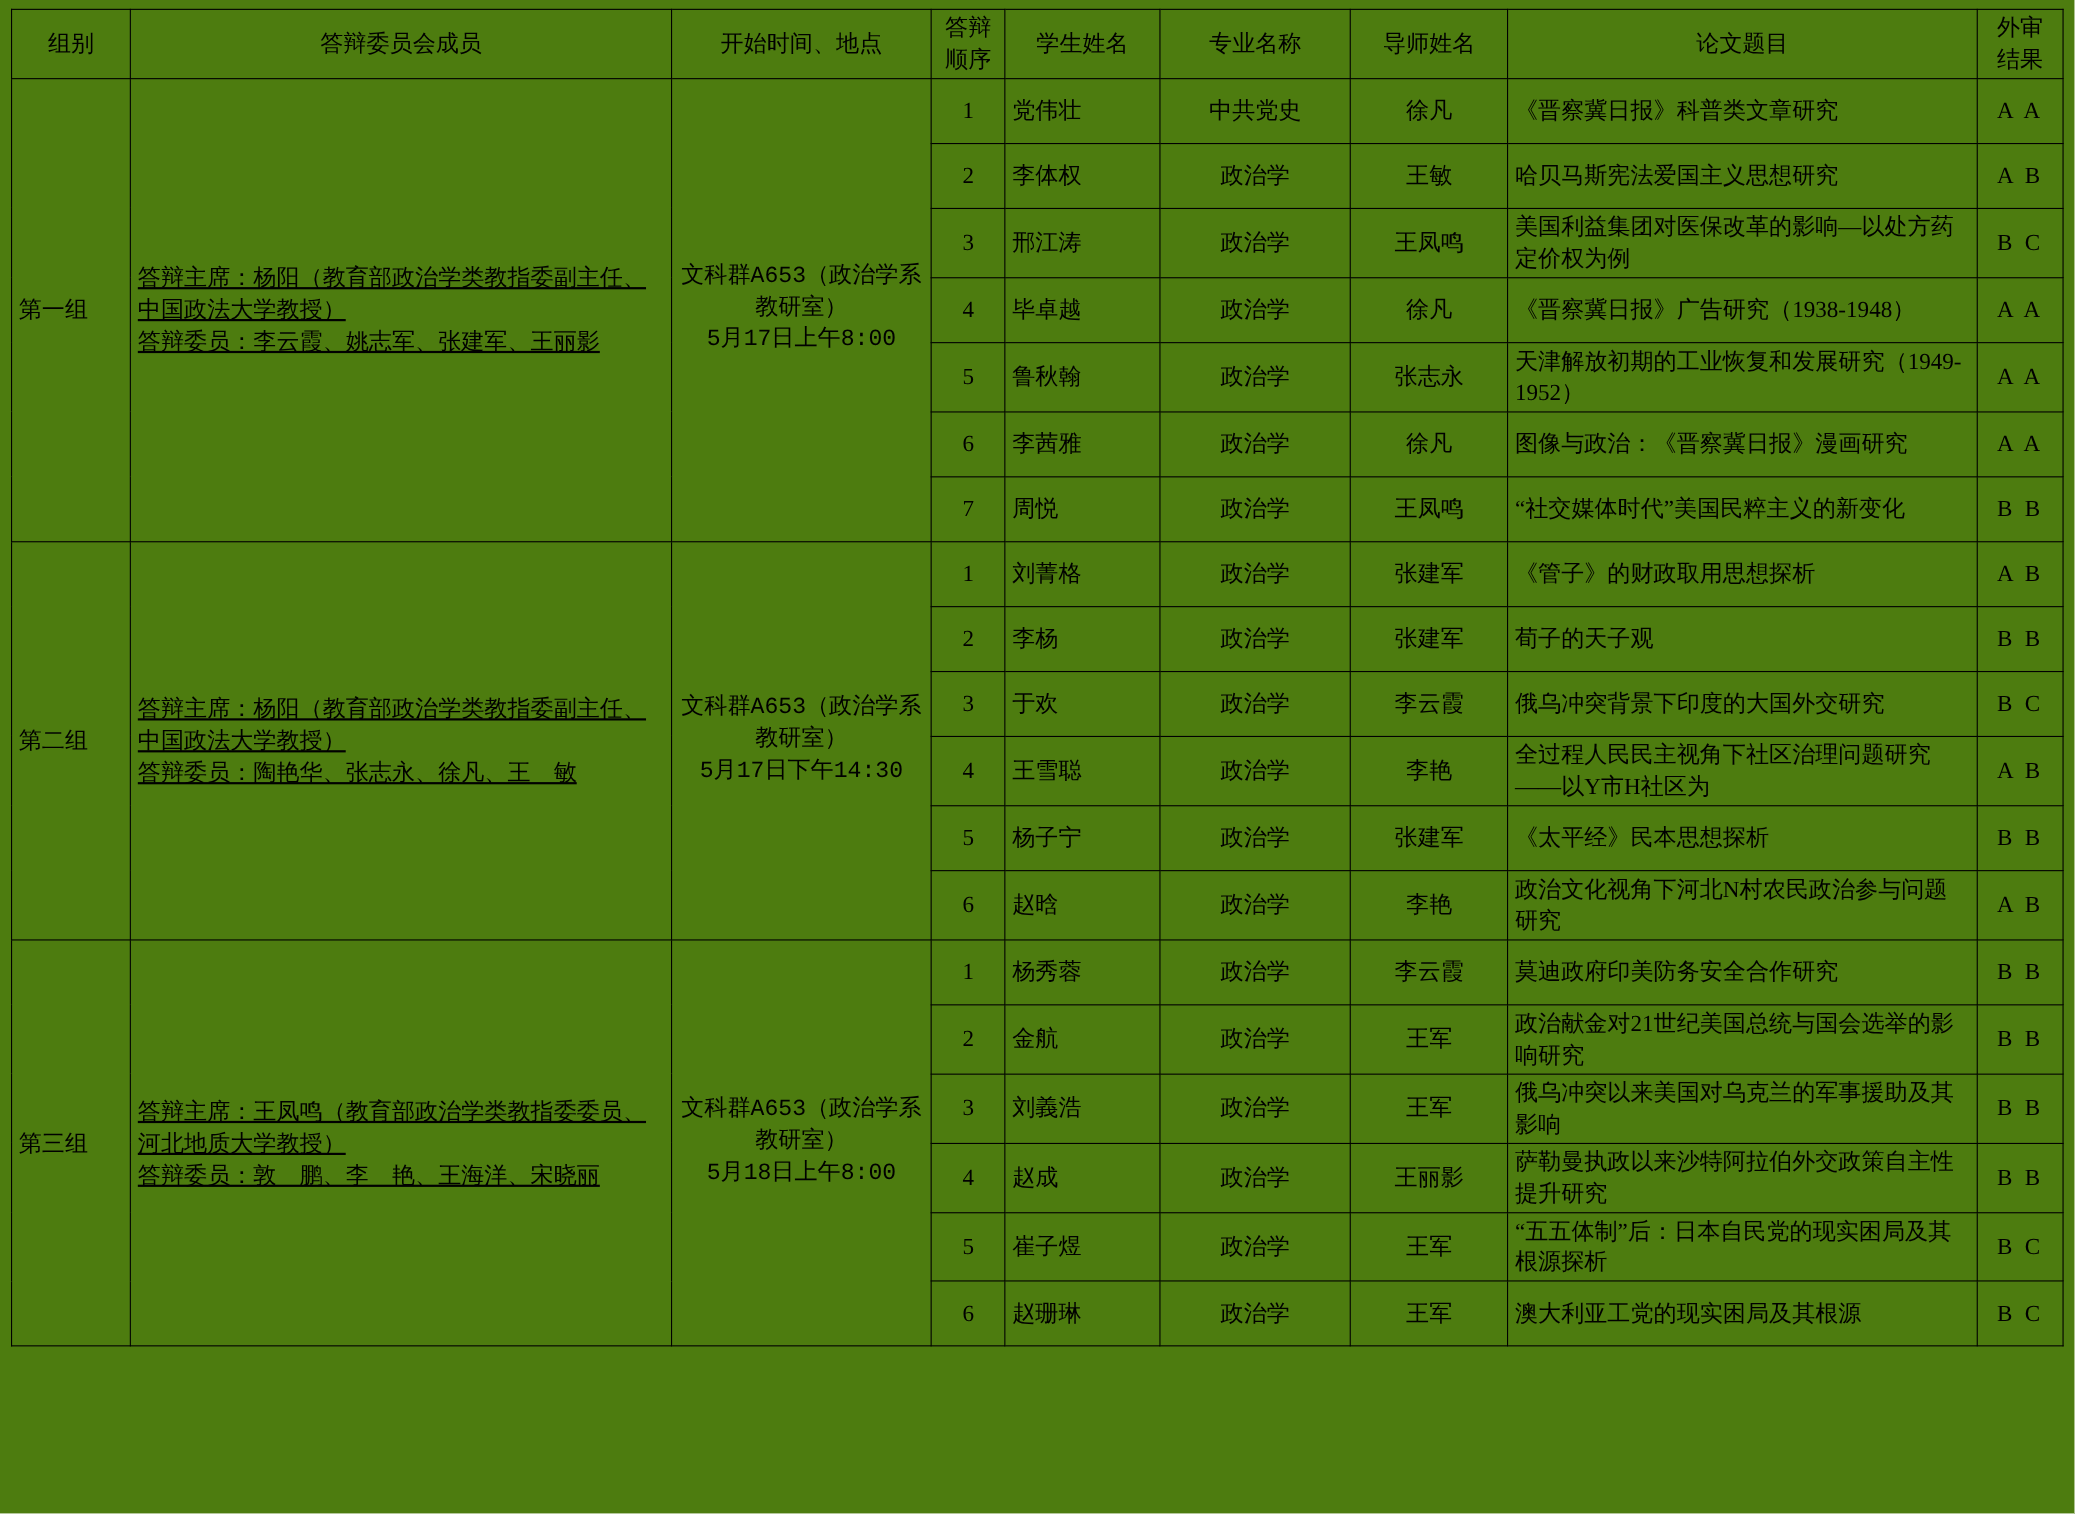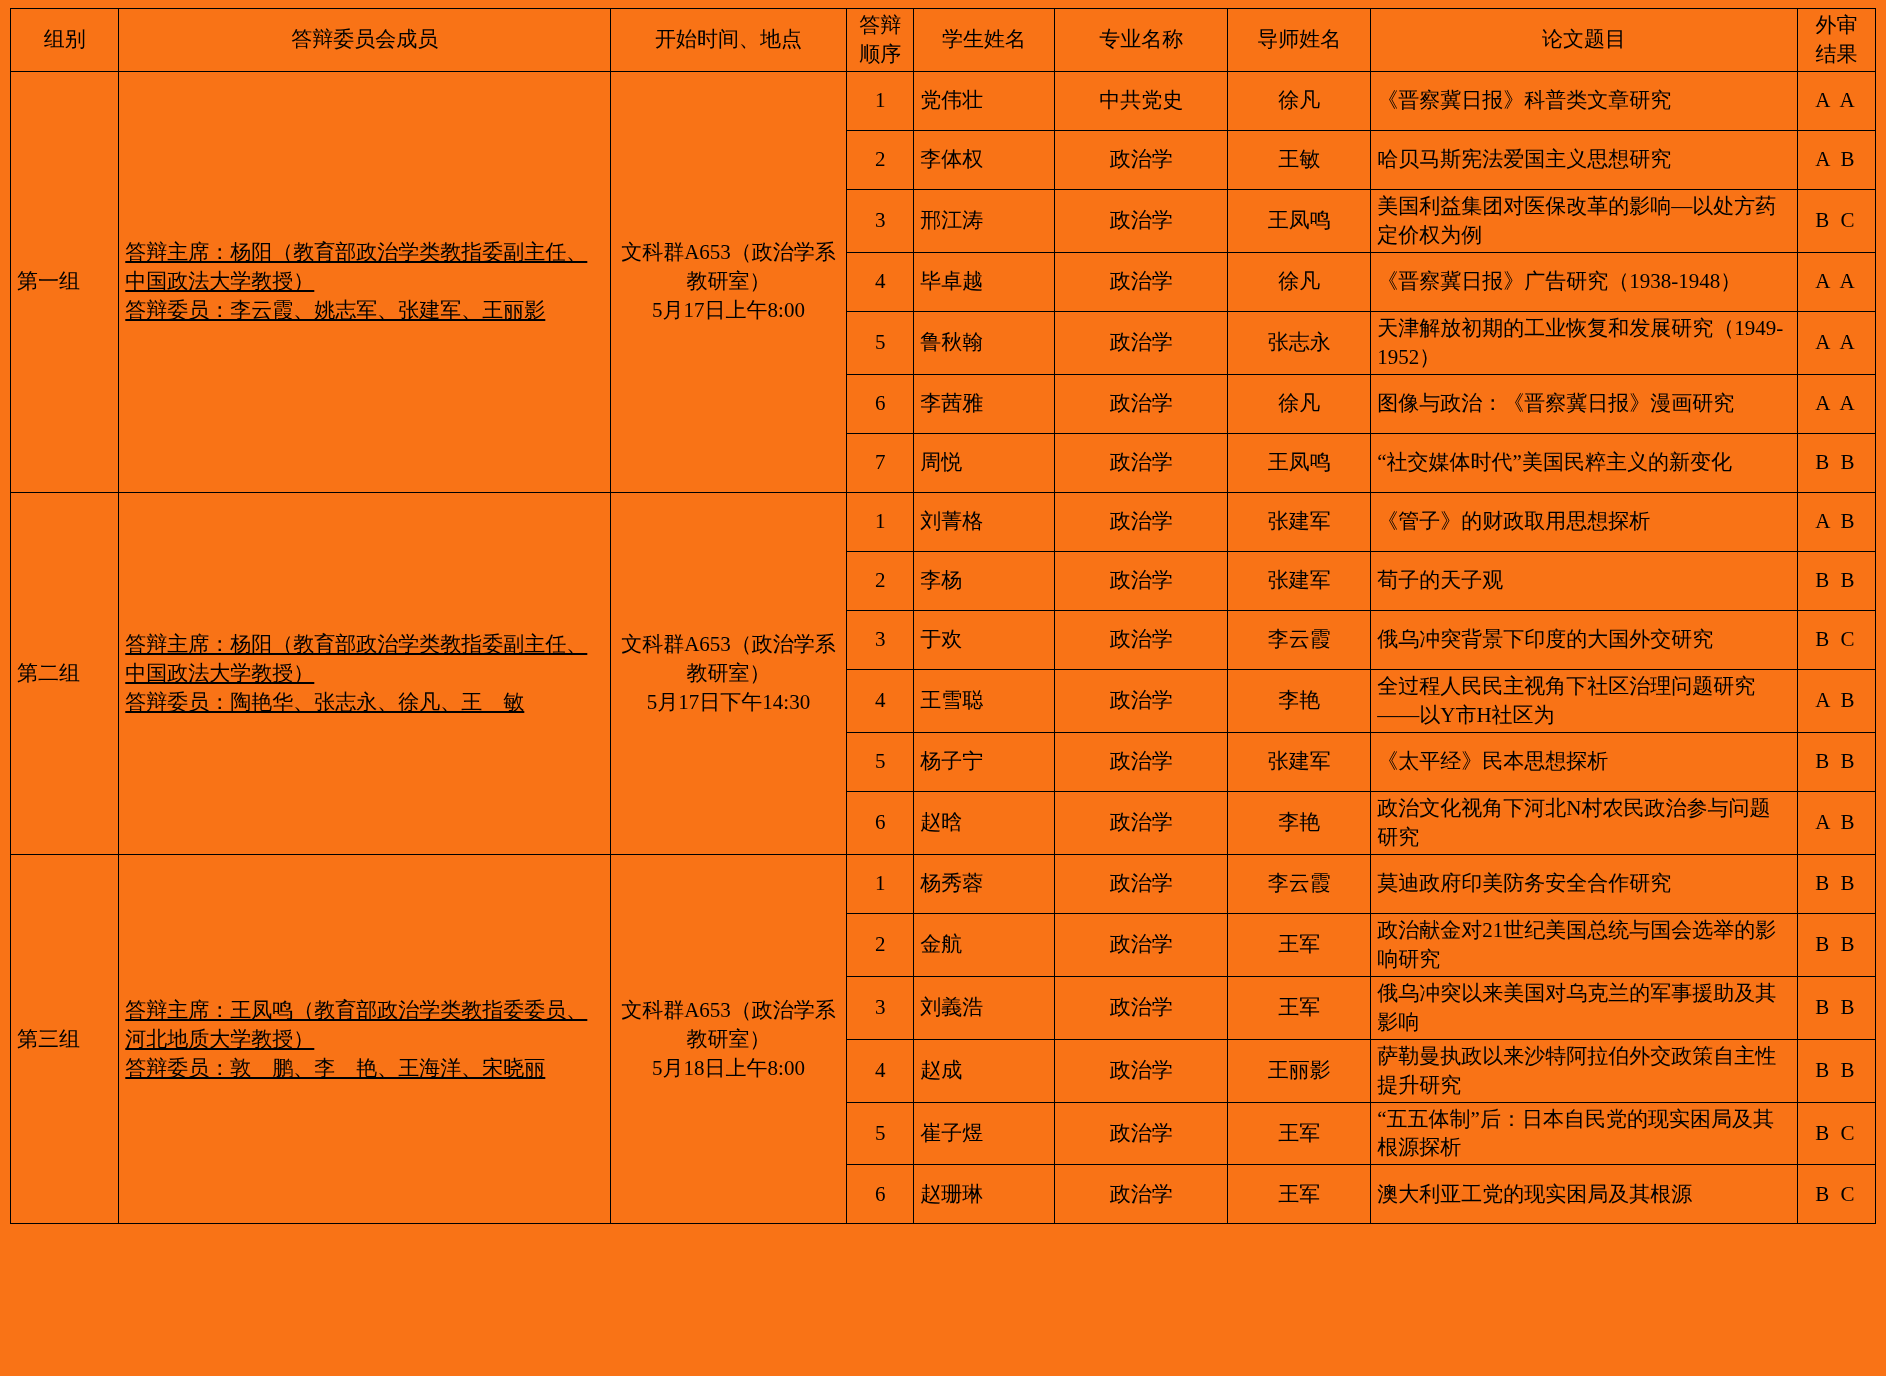--- a/index.html
+++ b/index.html
@@ -9,21 +9,21 @@
   }
   body {
     font-family: "Liberation Serif", "DejaVu Serif", serif;
     color: #000000;
   }
   .page {
     width: 1886px;
     height: 1376px;
     box-sizing: border-box;
     padding: 8px 10px 0 10px;
-    background: #f97316;
+    background: #4d7c0f;
     overflow: hidden;
   }
   table.sched {
     border-collapse: collapse;
     table-layout: fixed;
     width: 1866px;
     margin: 0;
   }
   table.sched th, table.sched td {
     border: 1px solid #000000;
@@ -65,20 +65,21 @@
     font-size: 21px;
     line-height: 1.6;
     padding-left: 10px;
     padding-right: 10px;
     text-decoration: underline;
   }
   .time-cell {
     text-align: center;
     font-size: 21px;
     line-height: 1.6;
+    font-family: Liberation Mono, monospace;
   }
   .order-cell { text-align: center; }
   .student-cell { text-align: left; }
   .major-cell { text-align: center; }
   .advisor-cell { text-align: center; }
   .title-cell {
     text-align: left;
     font-size: 21px;
     line-height: 1.38;
     padding-left: 6px;

